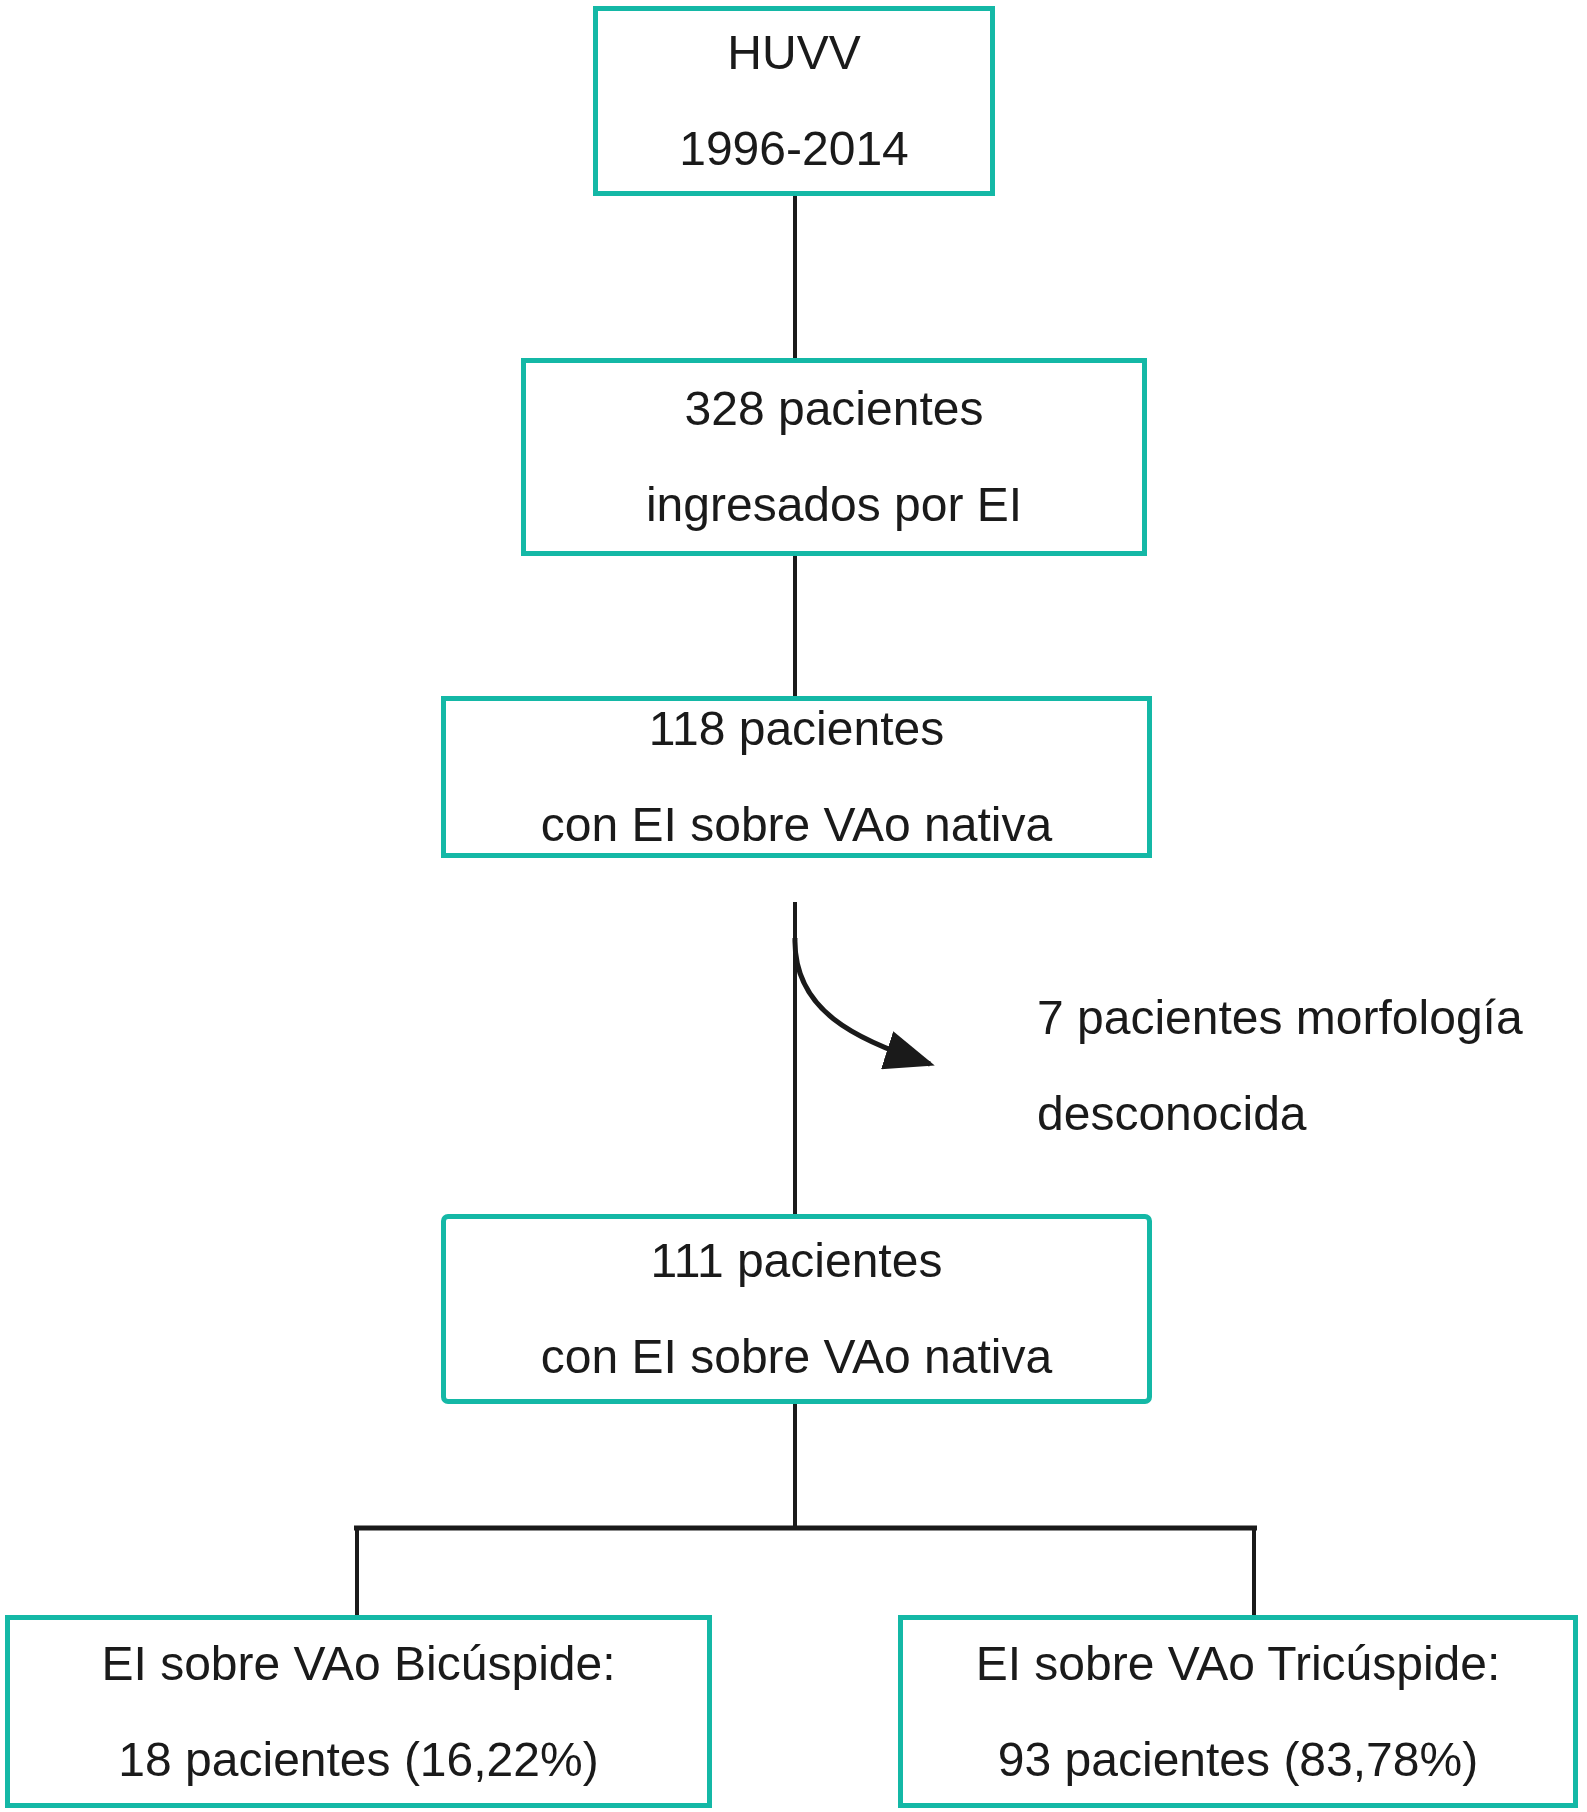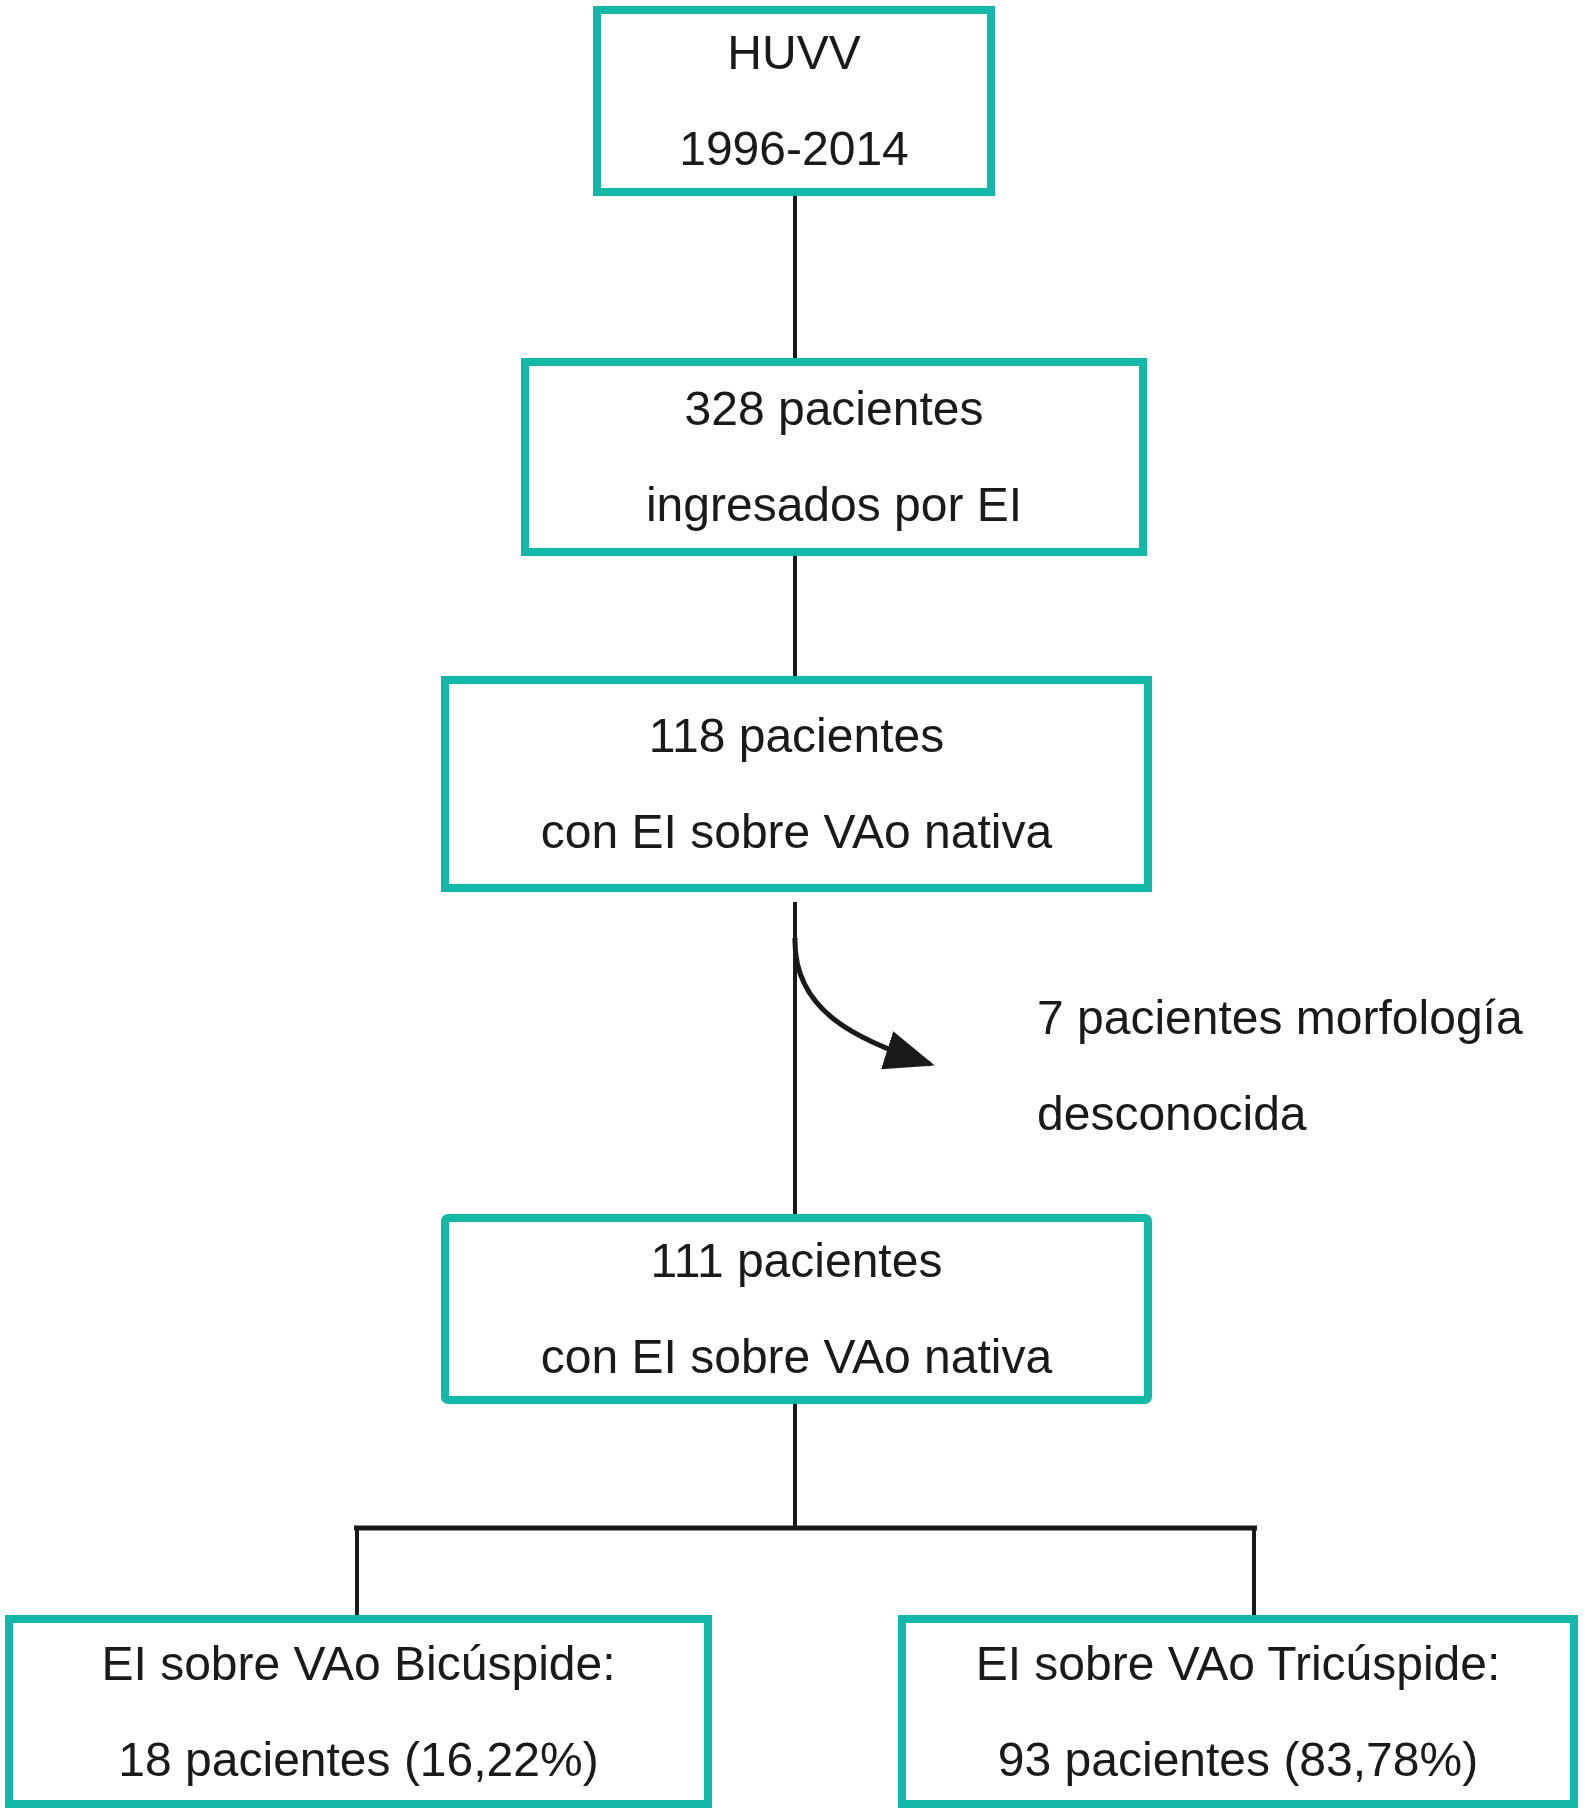--- a/index.html
+++ b/index.html
@@ -19,37 +19,37 @@
   .connectors {
     position: absolute;
     left: 0;
     top: 0;
     width: 1587px;
     height: 1812px;
   }
   .node {
     position: absolute;
     box-sizing: border-box;
-    border: 8px solid #14b8a6;
+    border: 5px solid #14b8a6;
     background: #ffffff;
     display: flex;
     flex-direction: column;
     justify-content: center;
     align-items: center;
     row-gap: 40px;
     text-align: center;
   }
   .node-line {
     font-size: 48px;
     line-height: 56px;
     white-space: nowrap;
   }
   .node-huvv      { left: 593px; top: 6px;    width: 402px; height: 190px; }
   .node-328       { left: 521px; top: 358px;  width: 626px; height: 198px; }
-  .node-118       { left: 441px; top: 676px;  width: 711px; height: 216px; }
+  .node-118       { left: 441px; top: 696px;  width: 711px; height: 162px; }
   .node-111       { left: 441px; top: 1214px; width: 711px; height: 190px; border-radius: 7px; }
   .node-bicuspid  { left: 5px;   top: 1615px; width: 707px; height: 193px; }
   .node-tricuspid { left: 898px; top: 1615px; width: 680px; height: 193px; }
   .side-note {
     position: absolute;
     left: 1037px;
     top: 970px;
     width: 560px;
     font-size: 48px;
     line-height: 96px;

